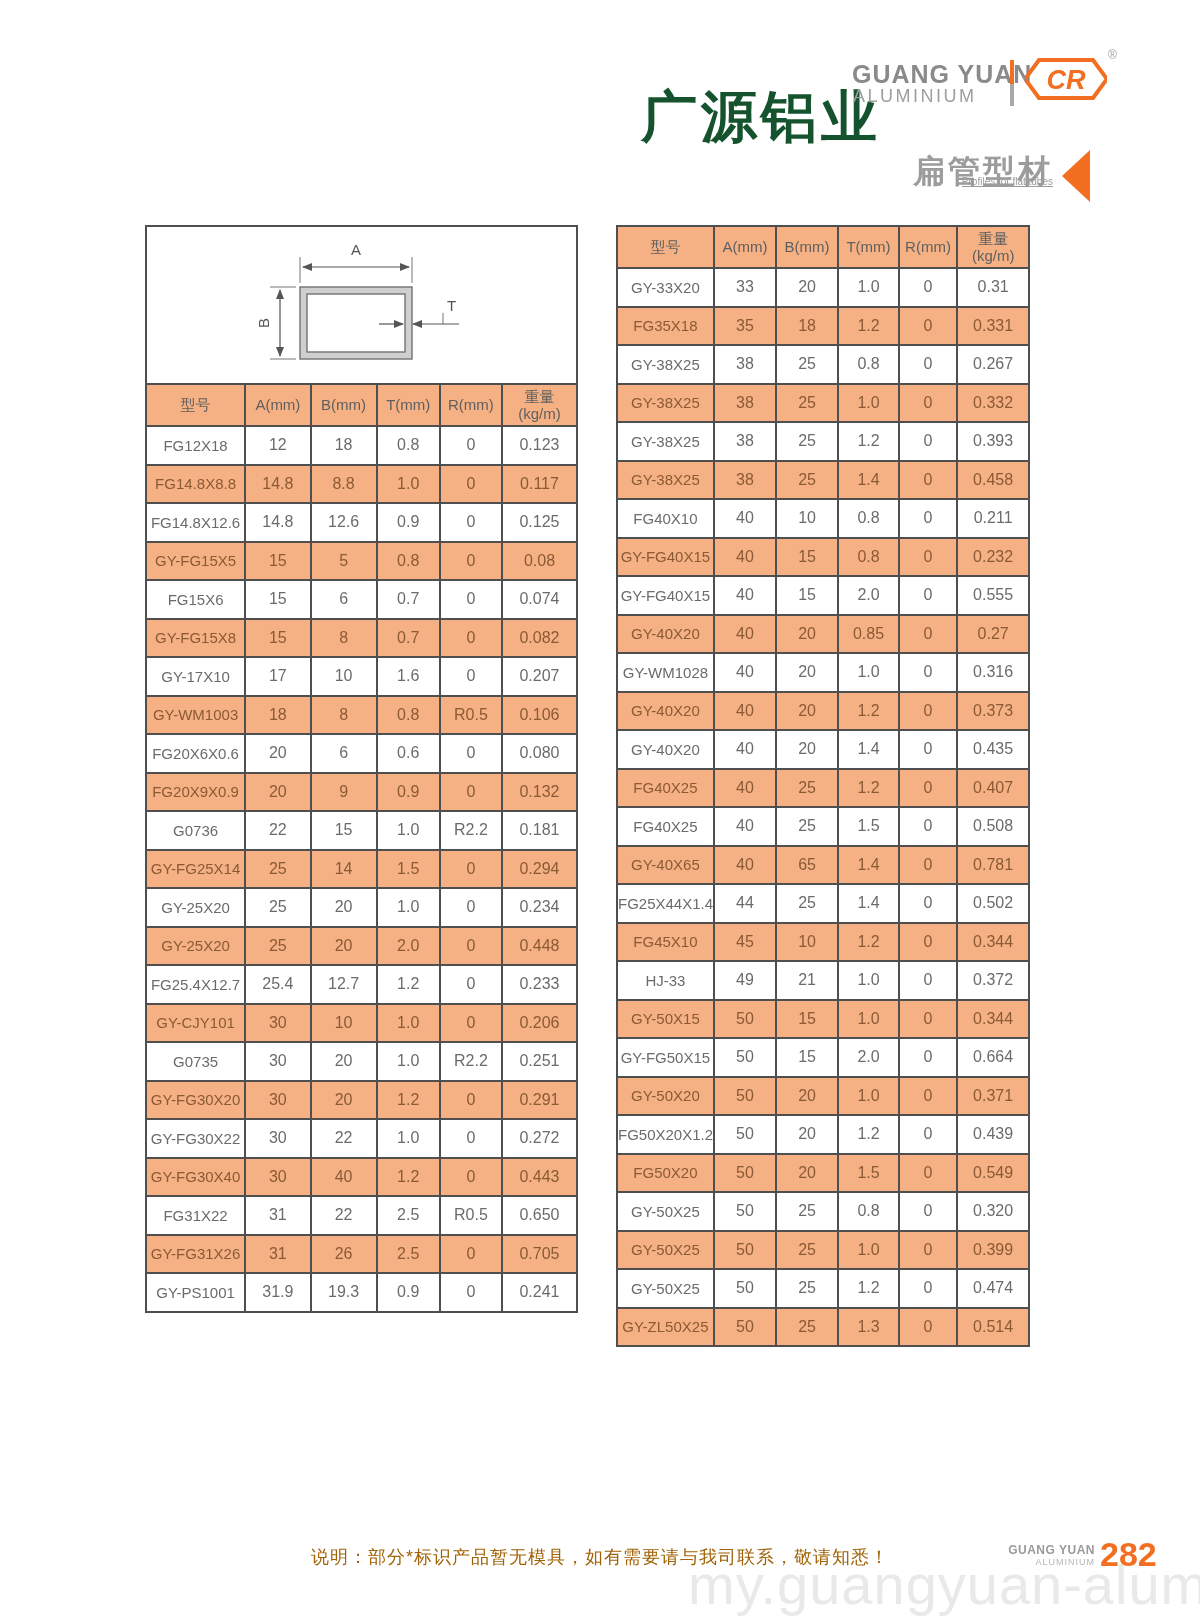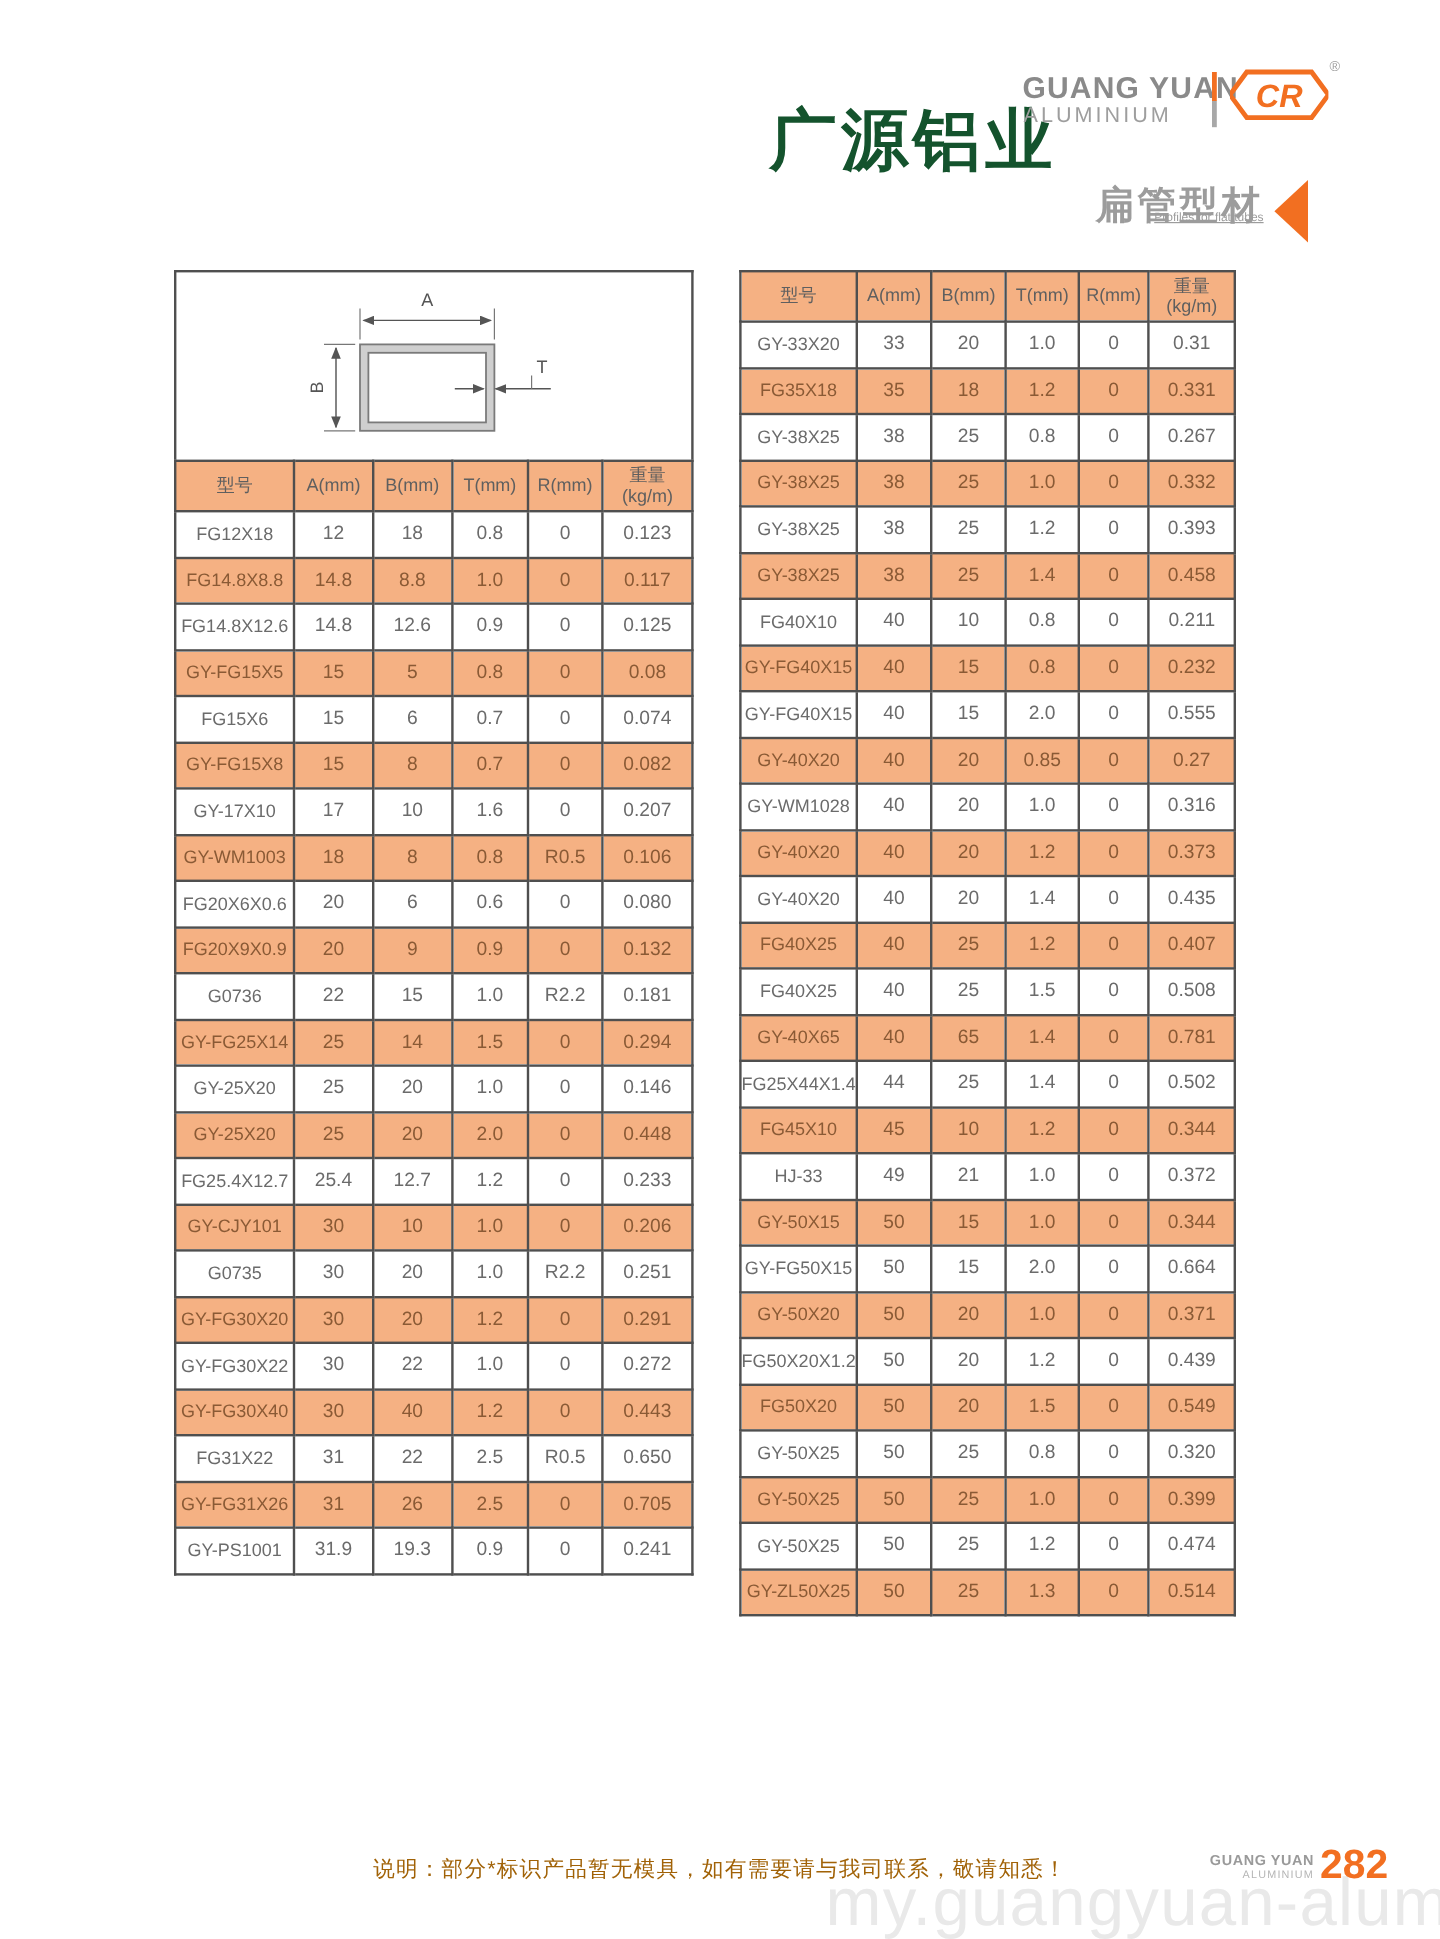--- a/index.html
+++ b/index.html
@@ -202,21 +202,21 @@
           <td>1.5</td>
           <td>0</td>
           <td>0.294</td>
         </tr>
         <tr>
           <td>GY-25X20</td>
           <td>25</td>
           <td>20</td>
           <td>1.0</td>
           <td>0</td>
-          <td>0.146</td>
+          <td>0.234</td>
         </tr>
         <tr>
           <td>GY-25X20</td>
           <td>25</td>
           <td>20</td>
           <td>2.0</td>
           <td>0</td>
           <td>0.448</td>
         </tr>
         <tr>

